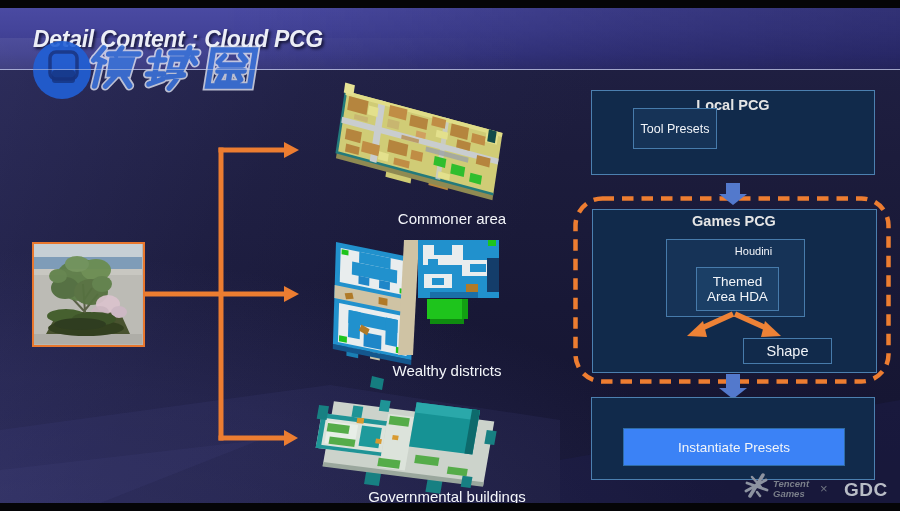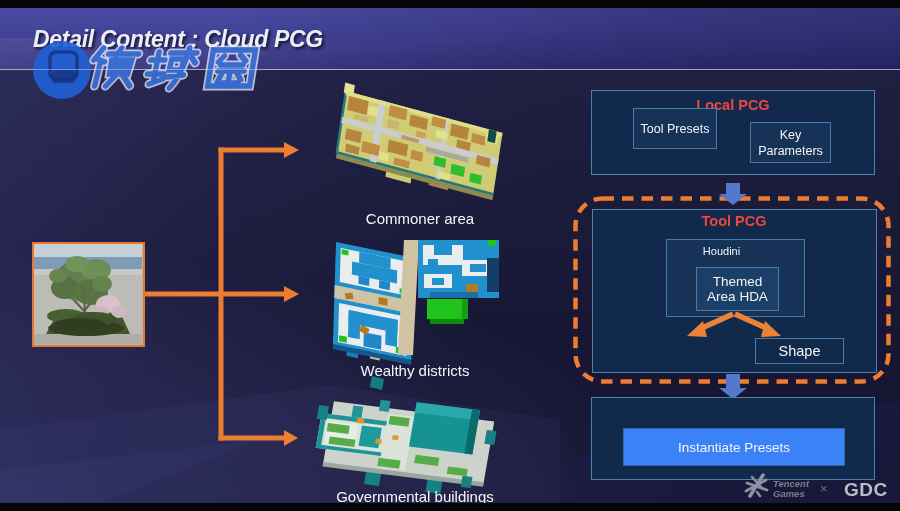--- a/index.html
+++ b/index.html
@@ -18,22 +18,22 @@
 #headstreak{position:absolute;left:0;top:30px;width:900px;height:31px;
   background:linear-gradient(95deg, rgba(255,255,255,.07) 0%, rgba(255,255,255,.02) 38%, rgba(255,255,255,0) 60%);}
 .bar{position:absolute;left:0;width:900px;background:#050507;}
 #topbar{top:0;height:8px;}
 #botbar{top:503px;height:8px;}
 #title{position:absolute;left:33px;top:26px;font-size:23px;font-weight:bold;font-style:italic;
   color:#eceef6;letter-spacing:-0.3px;text-shadow:2px 2px 3px rgba(5,5,20,.75);}
 .fbox{position:absolute;background:#112a4b;border:1.5px solid #4c80b0;box-sizing:border-box;}
 .ibox{position:absolute;background:#163357;border:1.5px solid #477bab;box-sizing:border-box;color:#f2f5f9;
   display:flex;align-items:center;justify-content:center;text-align:center;}
-.gold{position:absolute;color:#ef4444;font-weight:bold;font-size:14.5px;width:284px;text-align:center;}
-.lbl{position:absolute;color:#f4f6fa;text-align:center;}
+.gold{position:absolute;color:#e5e5e5;font-weight:bold;font-size:14.5px;width:284px;text-align:center;}
+.lbl{position:absolute;color:#f4f6fa;text-align:center;margin-left:32px;}
 </style>
 </head>
 <body>
 <div id="page">
   <div id="slide">
     <div id="header"></div>
     <div id="headstreak"></div>
   </div>
   <svg width="900" height="511" style="position:absolute;left:0;top:0" viewBox="0 0 900 511">
     <polygon points="0,430 330,385 560,420 560,503 0,503" fill="#5a5aa8" opacity="0.10"></polygon>
@@ -237,46 +237,45 @@
     </g>
   </svg>
 
   <div class="lbl" style="left:330px;top:210px;width:180px;font-size:15px;">Commoner area</div>
   <div class="lbl" style="left:315px;top:488px;width:200px;font-size:15px;">Governmental buildings</div>
   <div class="lbl" style="left:325px;top:362px;width:180px;font-size:15px;">Wealthy districts</div>
 
   <div class="fbox" style="left:591px;top:90px;width:284px;height:85px;"></div>
   <div class="gold" style="left:591px;top:97px;">Local PCG</div>
   <div class="ibox" style="left:633px;top:108px;width:84px;height:41px;font-size:12.5px;">Tool Presets</div>
-  <div class="ibox" style="left:750px;top:122px;width:81px;height:41px;font-size:12.5px;line-height:16px;">Key<br>Parameters</div>
 
   <svg width="900" height="511" style="position:absolute;left:0;top:0" viewBox="0 0 900 511">
     <rect x="575.5" y="198.5" width="313" height="183" rx="27" fill="none" stroke="#ed7d31" stroke-width="4.5" stroke-dasharray="11.5 8"></rect>
     <g fill="#5379cc">
       <polygon points="726,183 740,183 740,194 747,194 733,205 719,194 726,194"></polygon>
       <polygon points="726,374 740,374 740,388 747,388 733,399 719,388 726,388"></polygon>
     </g>
   </svg>
 
   <div class="fbox" style="left:592px;top:209px;width:285px;height:164px;"></div>
-  <div class="gold" style="left:592px;top:213px;">Tool PCG</div>
+  <div class="gold" style="left:592px;top:213px;">Games PCG</div>
   <div class="ibox" style="left:666px;top:239px;width:139px;height:78px;"></div>
   <div class="lbl" style="left:666px;top:245px;width:111px;font-size:11px;">Houdini</div>
   <div class="ibox" style="left:696px;top:267px;width:83px;height:44px;font-size:13.5px;line-height:15px;background:#1b3f66;">Themed<br>Area HDA</div>
   <svg width="900" height="511" style="position:absolute;left:0;top:0" viewBox="0 0 900 511">
     <g stroke="#ed8236" stroke-width="5.5" fill="none">
       <path d="M733,314 L702,328"></path>
       <path d="M735,314 L766,328"></path>
     </g>
     <g fill="#ed8236">
       <polygon points="703,321 687,336 707,337"></polygon>
       <polygon points="765,321 781,336 761,337"></polygon>
     </g>
   </svg>
-  <div class="ibox" style="left:743px;top:338px;width:89px;height:26px;font-size:14.5px;background:#112a4b;margin-left:12px;">Shape</div>
+  <div class="ibox" style="left:743px;top:338px;width:89px;height:26px;font-size:14.5px;background:#112a4b;">Shape</div>
 
   <div class="fbox" style="left:591px;top:397px;width:284px;height:83px;"></div>
   <div class="ibox" style="left:623px;top:428px;width:222px;height:38px;font-size:13.5px;background:#3b82f6;border-color:#2f6ca6;">Instantiate Presets</div>
 
   <svg width="900" height="511" style="position:absolute;left:0;top:0" viewBox="0 0 900 511">
     <g stroke="#8d93a0" stroke-linecap="round" fill="none">
       <path d="M763,475 L750,496" stroke-width="3.5"></path>
       <path d="M747,483 L767,490" stroke-width="2.8"></path>
       <path d="M766,480 L746,491" stroke-width="2.8"></path>
       <path d="M752,477 L761,487" stroke-width="2.5"></path>

